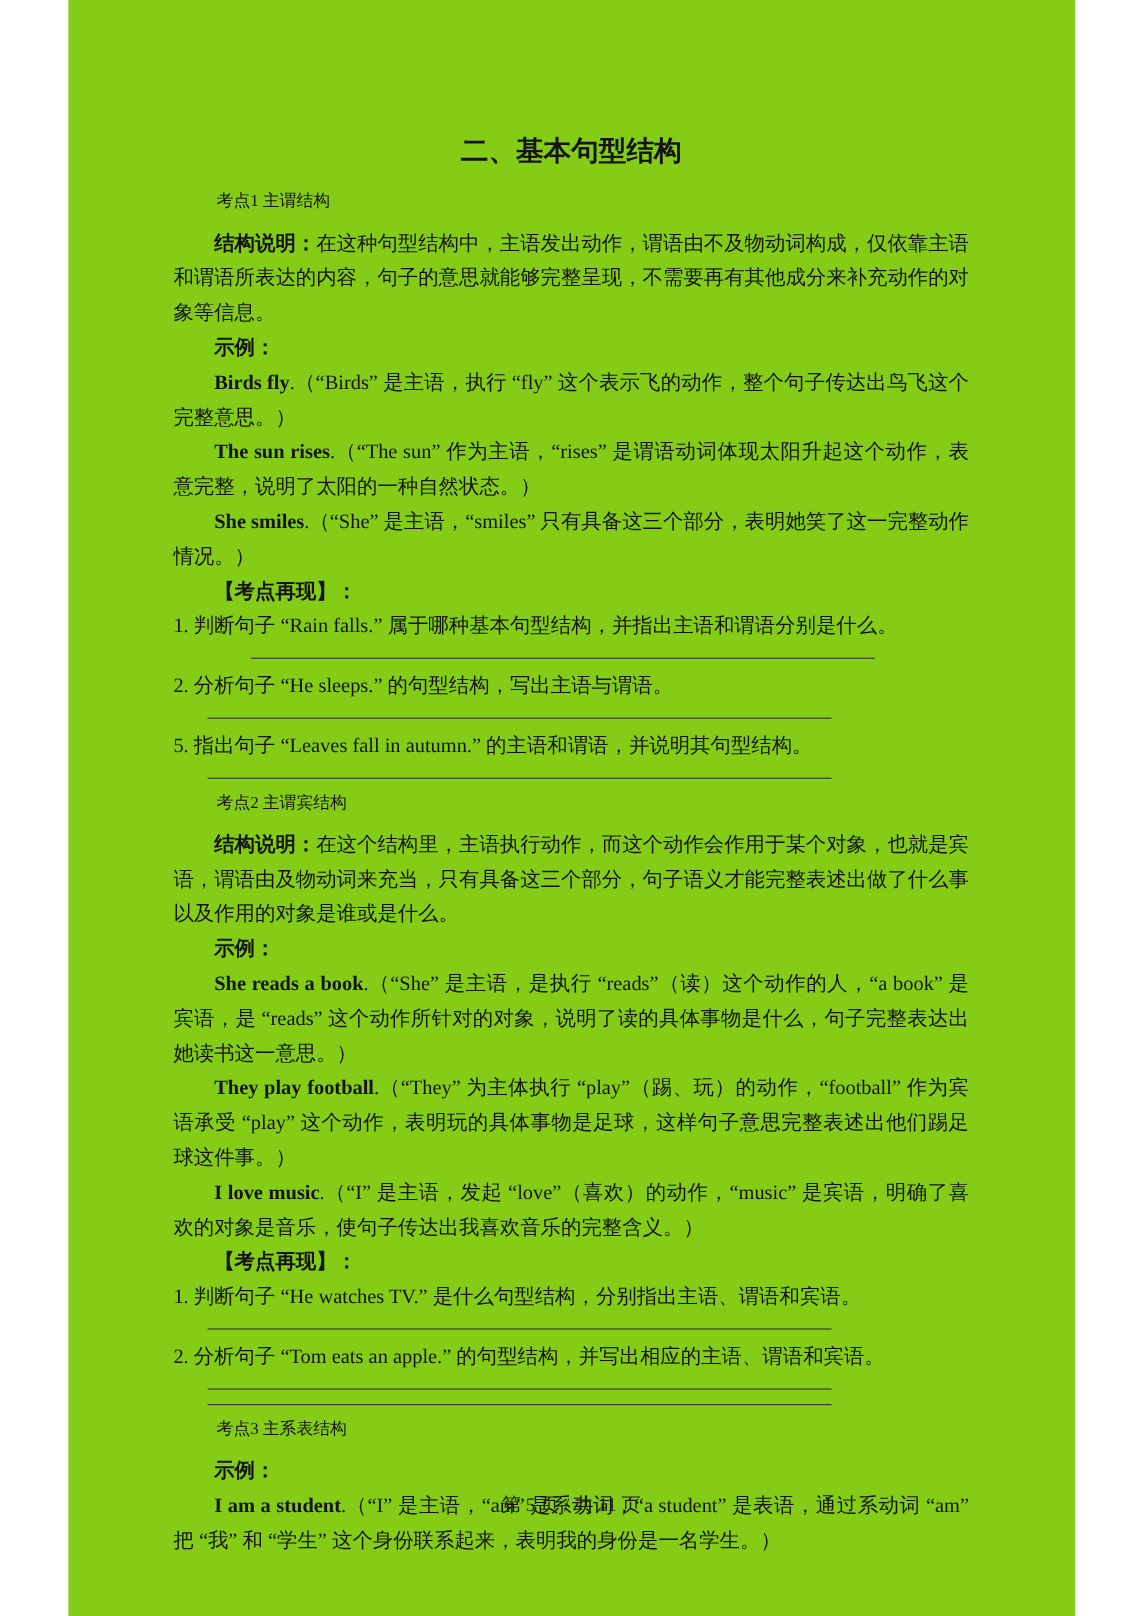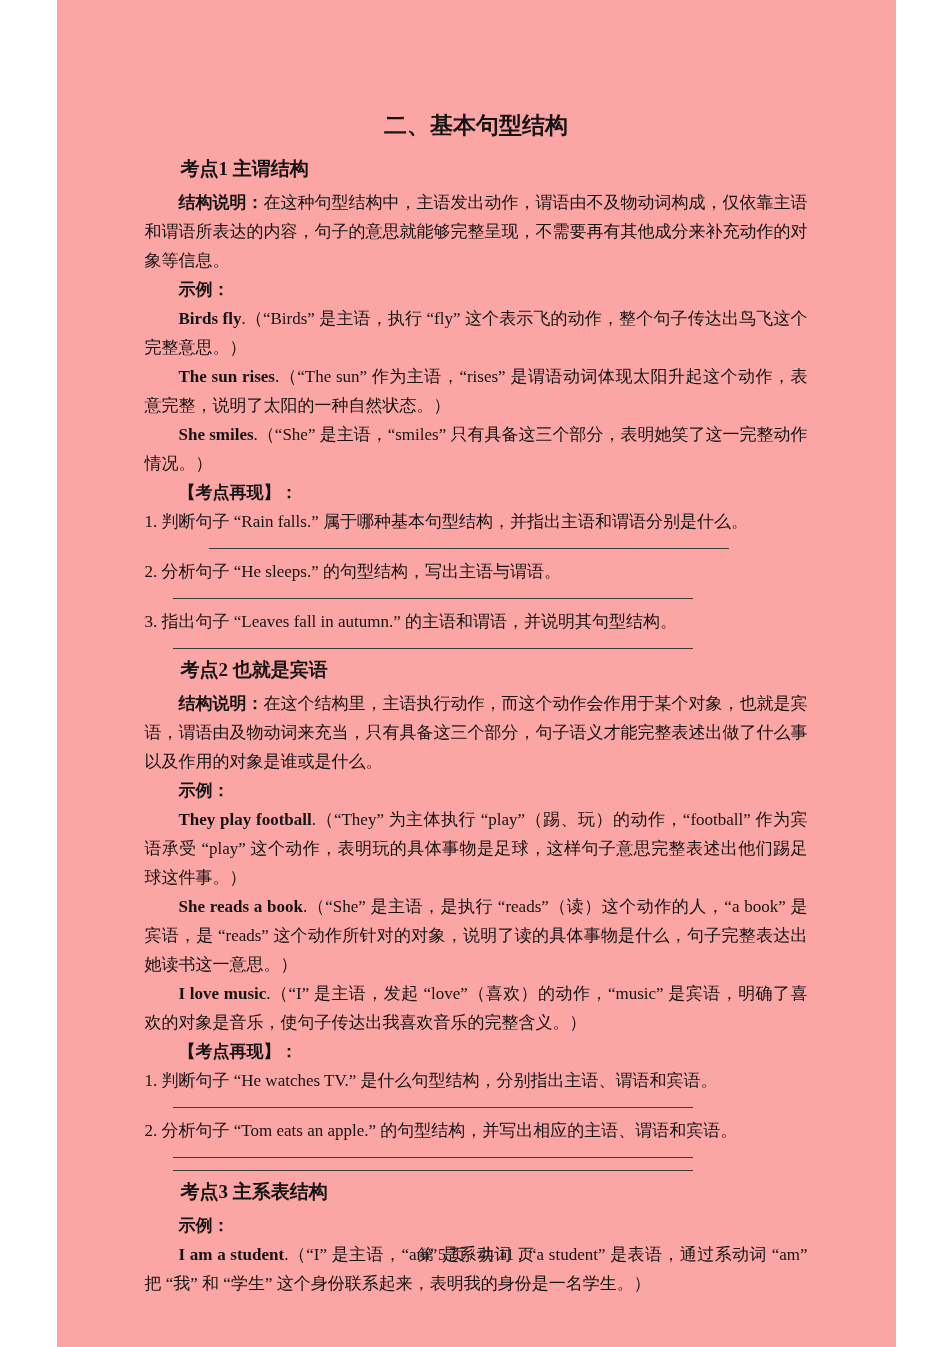--- a/index.html
+++ b/index.html
@@ -1,38 +1,38 @@
 <!DOCTYPE html>
 <html><head>
 <meta charset="utf-8">
 <style>
   html,body { margin:0; padding:0; background:#ffffff; }
   .page {
     position:relative;
     width:839px; height:1347px;
     margin:0 auto;
-    background:#fca5a5;
+    background:#84cc16;
     color:#141414;
     font-family:"Liberation Serif","DejaVu Serif",serif;
     font-size:17px;
     line-height:29px;
     box-sizing:border-box;
     padding:112px 88px 0 88px;
     overflow:hidden;
   }
   .doc-title {
     text-align:center;
     font-size:23px;
     font-weight:bold;
     line-height:28px;
     margin:0 0 16px 0;
   }
   .kaodian-heading {
-    font-size:19px;
-    font-weight:bold;
+    font-size:14px;
+    font-weight:normal;
     line-height:26px;
     margin:8px 0 6px 0;
     padding-left:36px;
   }
   .kaodian-heading.first { margin-top:0; }
   p { margin:0; text-align:justify; }
   .indent { text-indent:2em; }
   .lbl { font-weight:bold; }
   .en-bold { font-weight:bold; }
   .recap { font-weight:bold; text-indent:2em; }
@@ -64,30 +64,30 @@
     <p class="indent"><span class="lbl">结构说明：</span><span>在这种句型结构中，主语发出动作，谓语由不及物动词构成，仅依靠主语和谓语所表达的内容，句子的意思就能够完整呈现，不需要再有其他成分来补充动作的对象等信息。</span></p>
     <p class="indent lbl">示例：</p>
     <p class="indent"><span class="en-bold">Birds fly</span><span>.（“Birds” 是主语，执行 “fly” 这个表示飞的动作，整个句子传达出鸟飞这个完整意思。）</span></p>
     <p class="indent"><span class="en-bold">The sun rises</span><span>.（“The sun” 作为主语，“rises” 是谓语动词体现太阳升起这个动作，表意完整，说明了太阳的一种自然状态。）</span></p>
     <p class="indent"><span class="en-bold">She smiles</span><span>.（“She” 是主语，“smiles” 只有具备这三个部分，表明她笑了这一完整动作情况。）</span></p>
     <p class="recap">【考点再现】：</p>
     <p class="question">1. 判断句子 “Rain falls.” 属于哪种基本句型结构，并指出主语和谓语分别是什么。</p>
     <div class="ans-line first-line"></div>
     <p class="question">2. 分析句子 “He sleeps.” 的句型结构，写出主语与谓语。</p>
     <div class="ans-line"></div>
-    <p class="question">3. 指出句子 “Leaves fall in autumn.” 的主语和谓语，并说明其句型结构。</p>
+    <p class="question">5. 指出句子 “Leaves fall in autumn.” 的主语和谓语，并说明其句型结构。</p>
     <div class="ans-line"></div>
   </div>
 
   <div>
-    <h2 class="kaodian-heading">考点2 也就是宾语</h2>
+    <h2 class="kaodian-heading">考点2 主谓宾结构</h2>
     <p class="indent"><span class="lbl">结构说明：</span><span>在这个结构里，主语执行动作，而这个动作会作用于某个对象，也就是宾语，谓语由及物动词来充当，只有具备这三个部分，句子语义才能完整表述出做了什么事以及作用的对象是谁或是什么。</span></p>
     <p class="indent lbl">示例：</p>
+    <p class="indent"><span class="en-bold">She reads a book</span><span>.（“She” 是主语，是执行 “reads”（读）这个动作的人，“a book” 是宾语，是 “reads” 这个动作所针对的对象，说明了读的具体事物是什么，句子完整表达出她读书这一意思。）</span></p>
     <p class="indent"><span class="en-bold">They play football</span><span>.（“They” 为主体执行 “play”（踢、玩）的动作，“football” 作为宾语承受 “play” 这个动作，表明玩的具体事物是足球，这样句子意思完整表述出他们踢足球这件事。）</span></p>
-    <p class="indent"><span class="en-bold">She reads a book</span><span>.（“She” 是主语，是执行 “reads”（读）这个动作的人，“a book” 是宾语，是 “reads” 这个动作所针对的对象，说明了读的具体事物是什么，句子完整表达出她读书这一意思。）</span></p>
     <p class="indent"><span class="en-bold">I love music</span><span>.（“I” 是主语，发起 “love”（喜欢）的动作，“music” 是宾语，明确了喜欢的对象是音乐，使句子传达出我喜欢音乐的完整含义。）</span></p>
     <p class="recap">【考点再现】：</p>
     <p class="question">1. 判断句子 “He watches TV.” 是什么句型结构，分别指出主语、谓语和宾语。</p>
     <div class="ans-line"></div>
     <p class="question">2. 分析句子 “Tom eats an apple.” 的句型结构，并写出相应的主语、谓语和宾语。</p>
     <div class="ans-line"></div>
     <div class="ans-line"></div>
   </div>
 
   <div>

